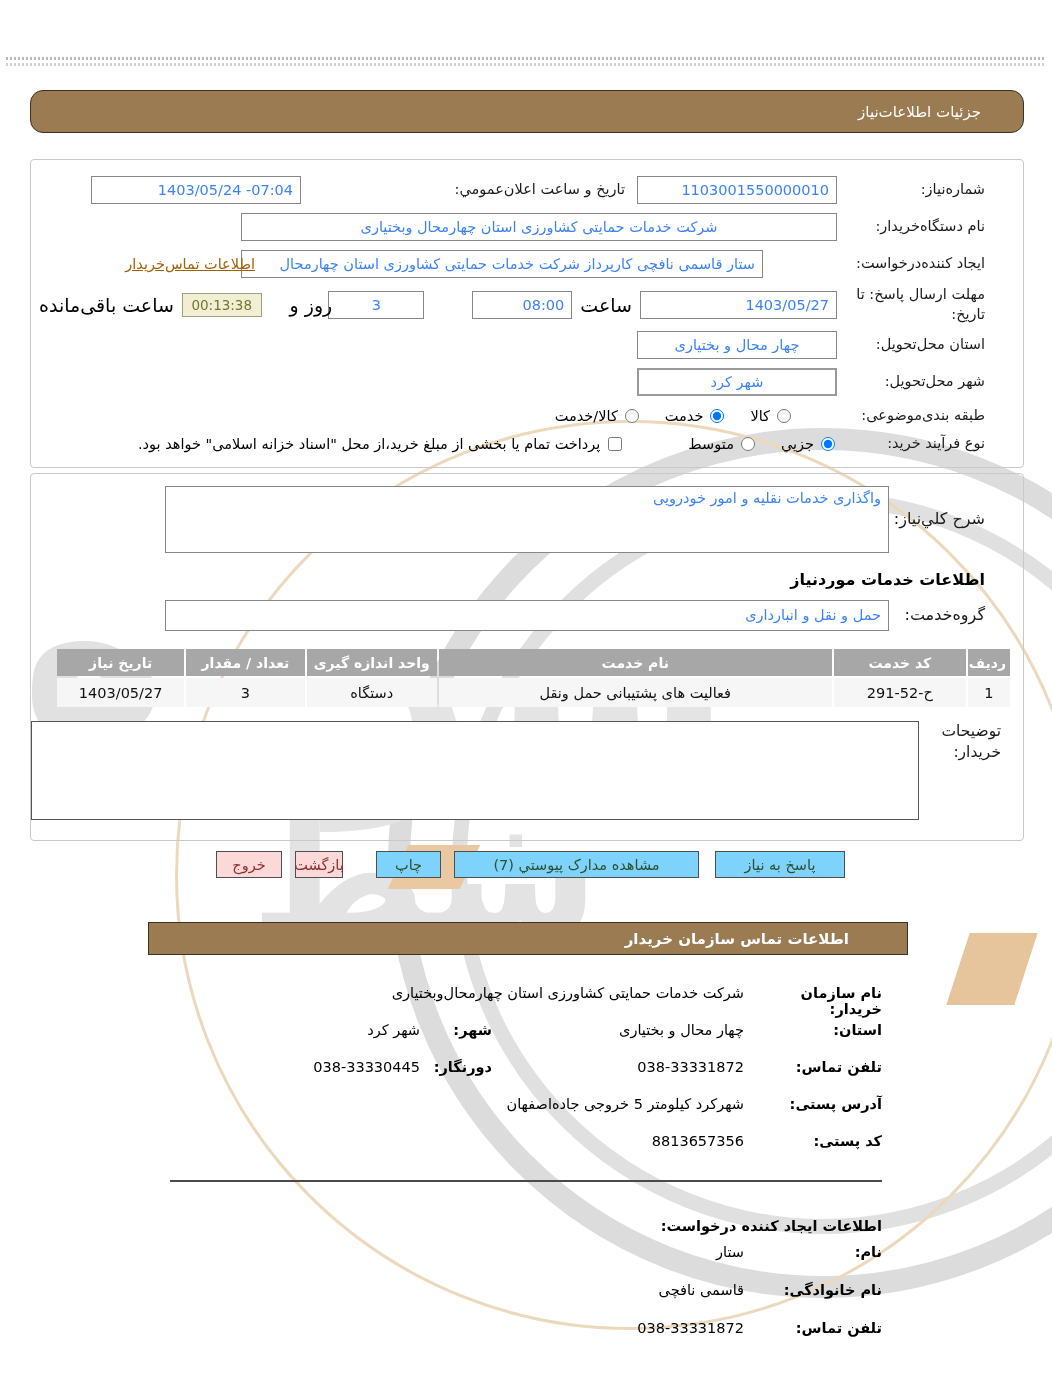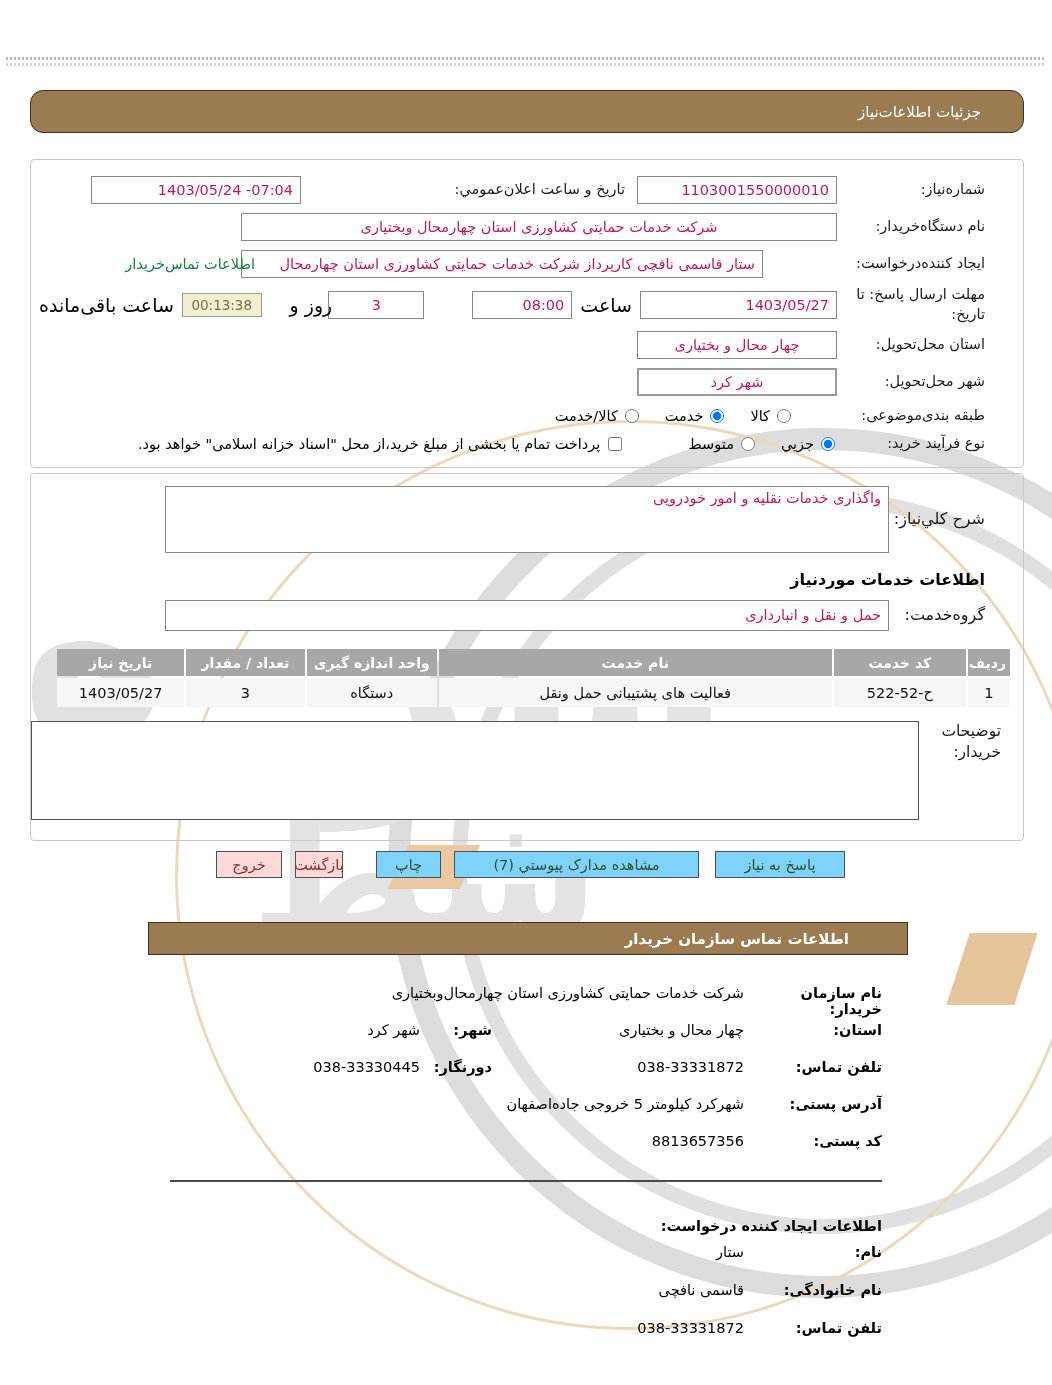--- a/index.html
+++ b/index.html
@@ -33,26 +33,26 @@
   .bar2 { height:33px; width:760px; margin:44px 144px 0 0; padding-right:58px; font-size:15px; font-weight:bold; }
 
   
   .panel { border:1px solid #c9c9c9; border-radius:4px; margin:0 28px 0 30px; background:transparent; }
   .panel1 { margin-top:26px; padding:14px 0 10px 0; }
   .panel2 { margin-top:5px; padding:8px 0 14px 0; }
 
   .frow { display:flex; align-items:center; min-height:32px; margin-bottom:5px; padding-right:38px; }
   .flabel { width:148px; font-size:14.5px; color:#1a1a1a; flex:none; line-height:1.35; }
   .blabel { font-weight:normal; }
-  .tb { background:#fff; border:1px solid #878787; height:28px; font-size:14.5px; padding:0 7px; color:#be185d; }
+  .tb { background:#fff; border:1px solid #878787; height:28px; font-size:14.5px; padding:0 7px; color:#3b82f6; }
   .c { text-align:center; }
   .r { text-align:right; }
   .ltr { direction:ltr; }
 
-  .link { color:#15803d; font-size:14.5px; cursor:pointer; margin-right:-14px; white-space:nowrap; background:transparent; }
+  .link { color:#a16207; text-decoration:underline; font-size:14.5px; cursor:pointer; margin-right:-14px; white-space:nowrap; background:transparent; }
 
   .small-lbl { font-size:19px; margin:0 8px; white-space:nowrap; }
   .timer { background:#f1eed3; border:1px solid #a0a080; color:#74742e; width:88px; height:24px; font-size:13.5px; display:flex; align-items:center; justify-content:center; direction:ltr; margin-right:20px; }
 
   .radio-wrap { display:flex; align-items:center; margin-left:26px; font-size:14.5px; }
   .radio-wrap input { margin-left:7px; width:14px; height:14px; }
   .chk-wrap { display:flex; align-items:center; font-size:14.5px; }
   .chk-wrap input { margin-left:8px; width:14px; height:14px; }
 
   textarea.tb { resize:none; overflow:hidden; }
@@ -213,21 +213,21 @@
             <th>کد خدمت</th>
             <th>نام خدمت</th>
             <th>واحد اندازه گیری</th>
             <th>تعداد / مقدار</th>
             <th>تاریخ نیاز</th>
           </tr>
         </thead>
         <tbody>
           <tr>
             <td>1</td>
-            <td>ح-52-522</td>
+            <td>ح-52-291</td>
             <td>فعالیت های پشتیبانی حمل ونقل</td>
             <td>دستگاه</td>
             <td>3</td>
             <td>1403/05/27</td>
           </tr>
         </tbody>
       </table>
 
       <div class="frow" style="align-items:flex-start; padding-right:22px; min-height:100px">
         <span class="flabel blabel" style="width:82px; font-size:15.5px">توضیحات خریدار:</span>

